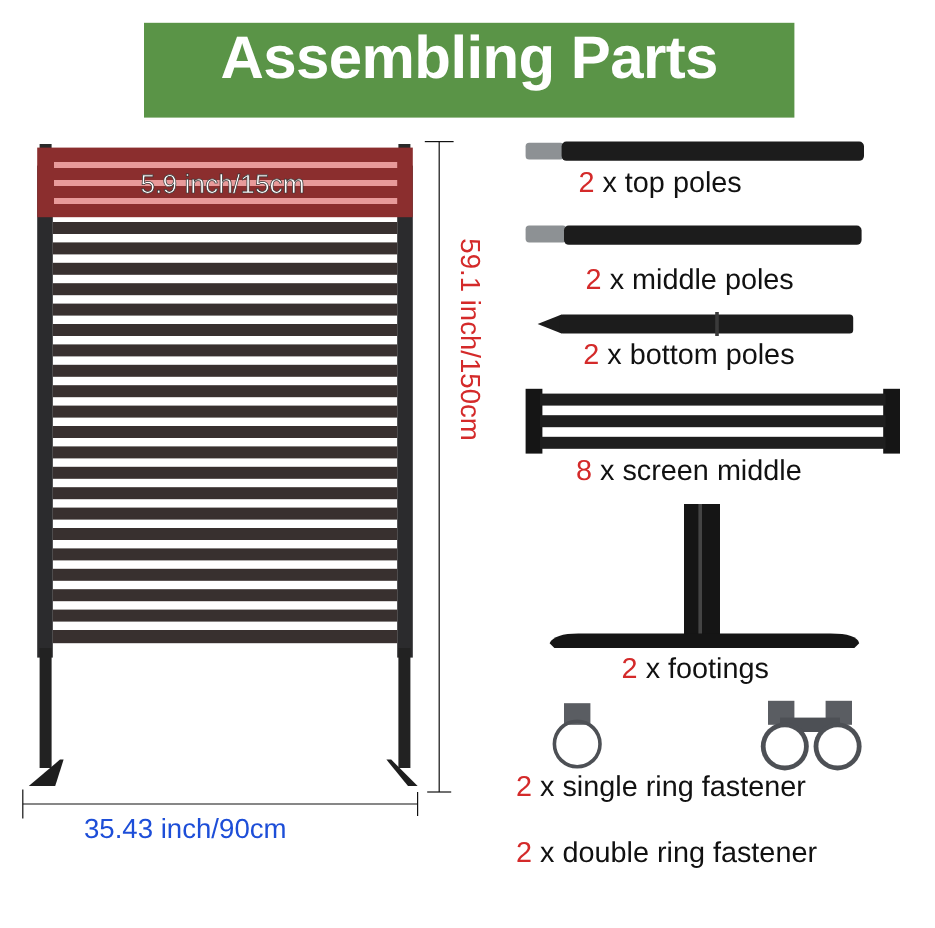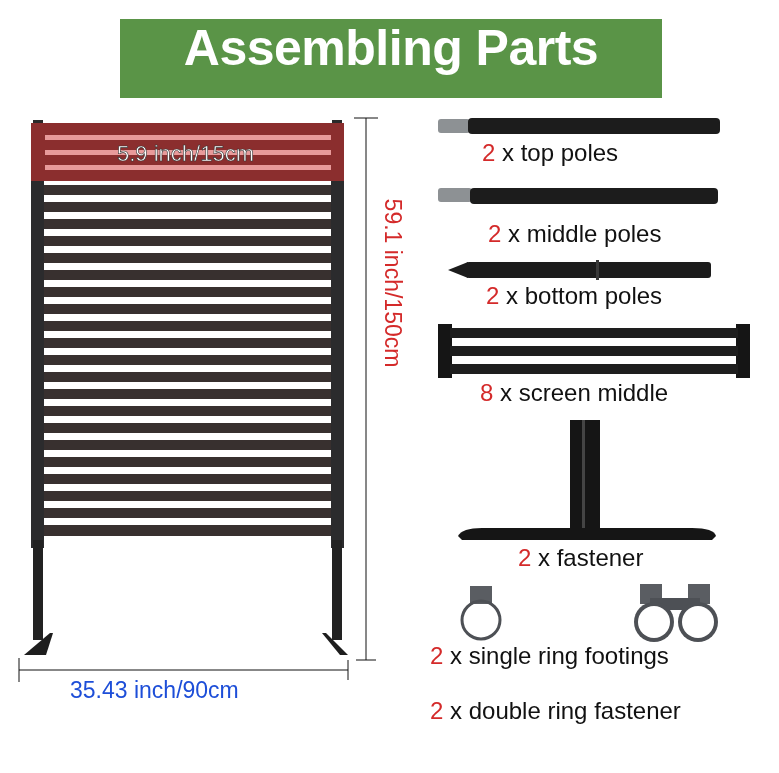--- a/index.html
+++ b/index.html
@@ -109,34 +109,34 @@
 <div class="label" style="left:480px;top:379px">
   <span class="qty">8</span> <span>x screen middle</span>
 </div>
 
 <svg class="abs" style="left:452px;top:418px" width="270" height="124">
   <rect x="118" y="2" width="30" height="112" fill="#151515"></rect>
   <rect x="130" y="2" width="3" height="112" fill="#444"></rect>
   <path d="M6,118 Q10,110 30,110 L240,110 Q262,110 264,118 L260,122 L10,122 Z" fill="#151515"></path>
 </svg>
 <div class="label" style="left:518px;top:544px">
-  <span class="qty">2</span> <span>x fastener</span>
+  <span class="qty">2</span> <span>x footings</span>
 </div>
 
 <svg class="abs" style="left:456px;top:584px" width="64" height="60">
   <rect x="14" y="2" width="22" height="18" fill="#5a5d62"></rect>
   <circle cx="25" cy="36" r="19" fill="none" stroke="#4d5055" stroke-width="3"></circle>
 </svg>
 <svg class="abs" style="left:626px;top:582px" width="100" height="62">
   <rect x="14" y="2" width="22" height="20" fill="#5a5d62"></rect>
   <rect x="62" y="2" width="22" height="20" fill="#5a5d62"></rect>
   <rect x="24" y="16" width="50" height="12" fill="#4d5055"></rect>
   <circle cx="28" cy="40" r="20" fill="#4d5055"></circle>
   <circle cx="72" cy="40" r="20" fill="#4d5055"></circle>
   <circle cx="28" cy="40" r="16" fill="#fff"></circle>
   <circle cx="72" cy="40" r="16" fill="#fff"></circle>
 </svg>
 <div class="label" style="left:430px;top:642px">
-  <span class="qty">2</span> <span>x single ring footings</span>
+  <span class="qty">2</span> <span>x single ring fastener</span>
 </div>
 <div class="label" style="left:430px;top:697px">
   <span class="qty">2</span> <span>x double ring fastener</span>
 </div>
 
 </body></html>

